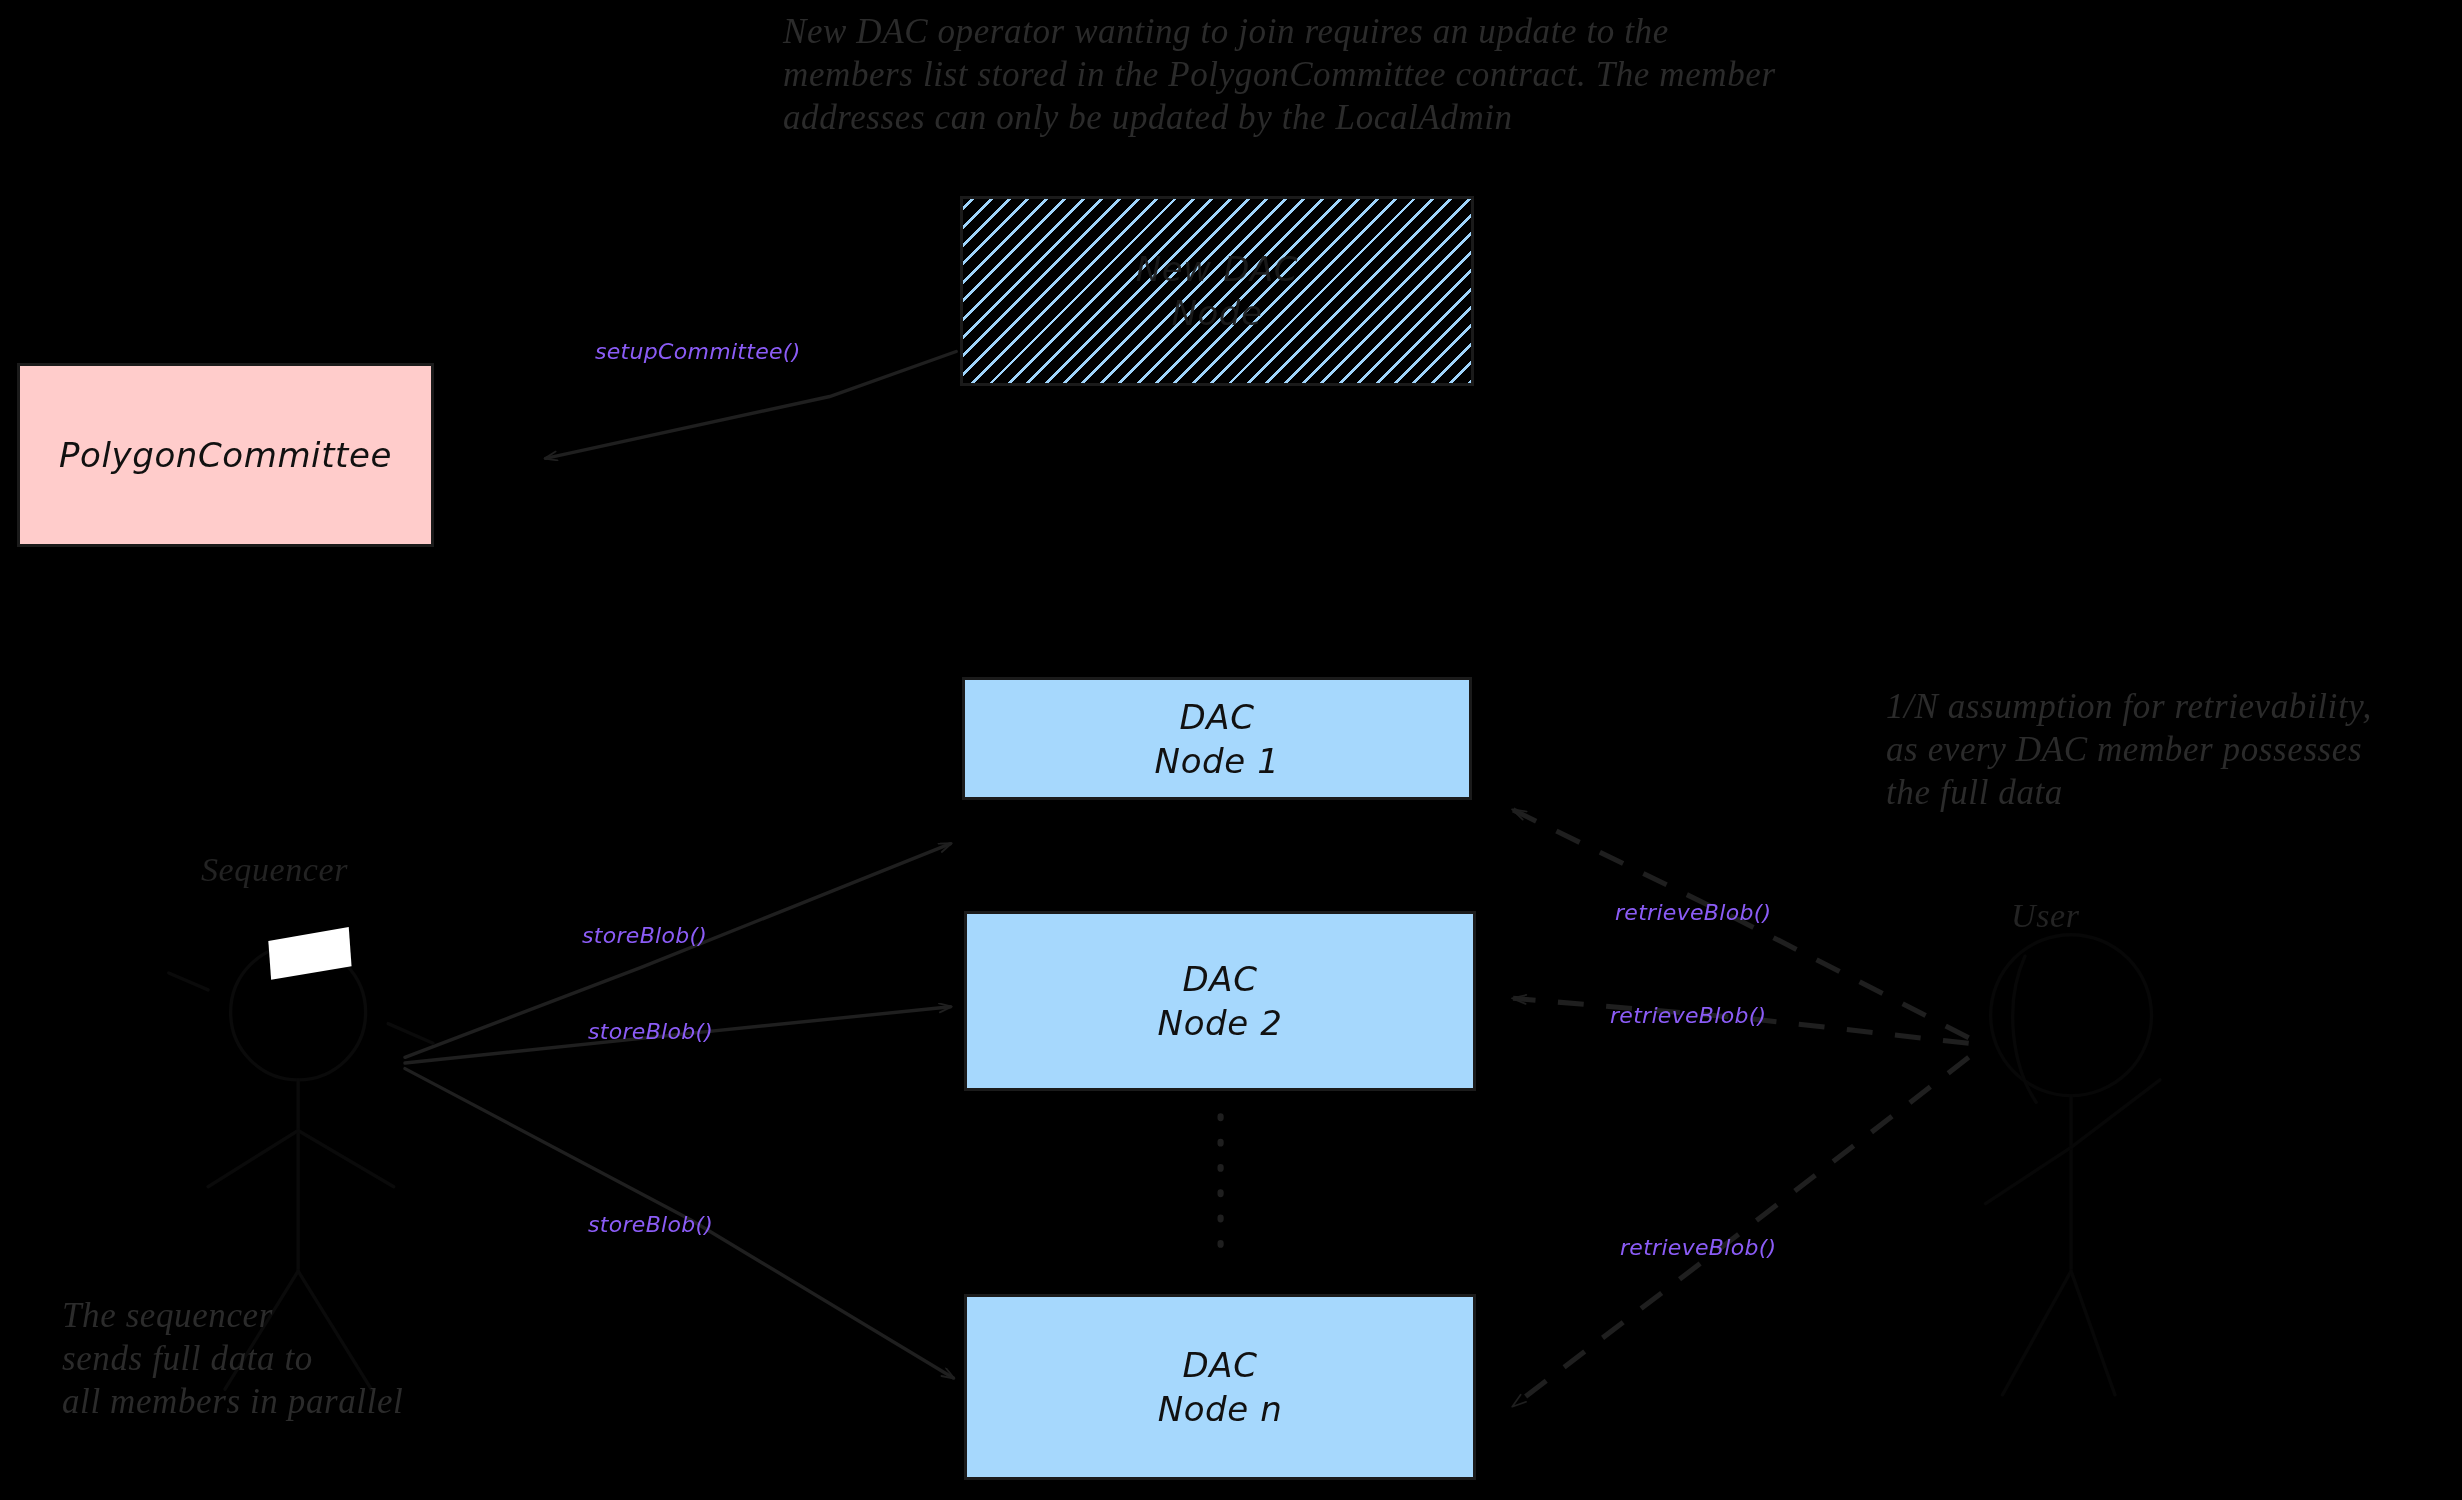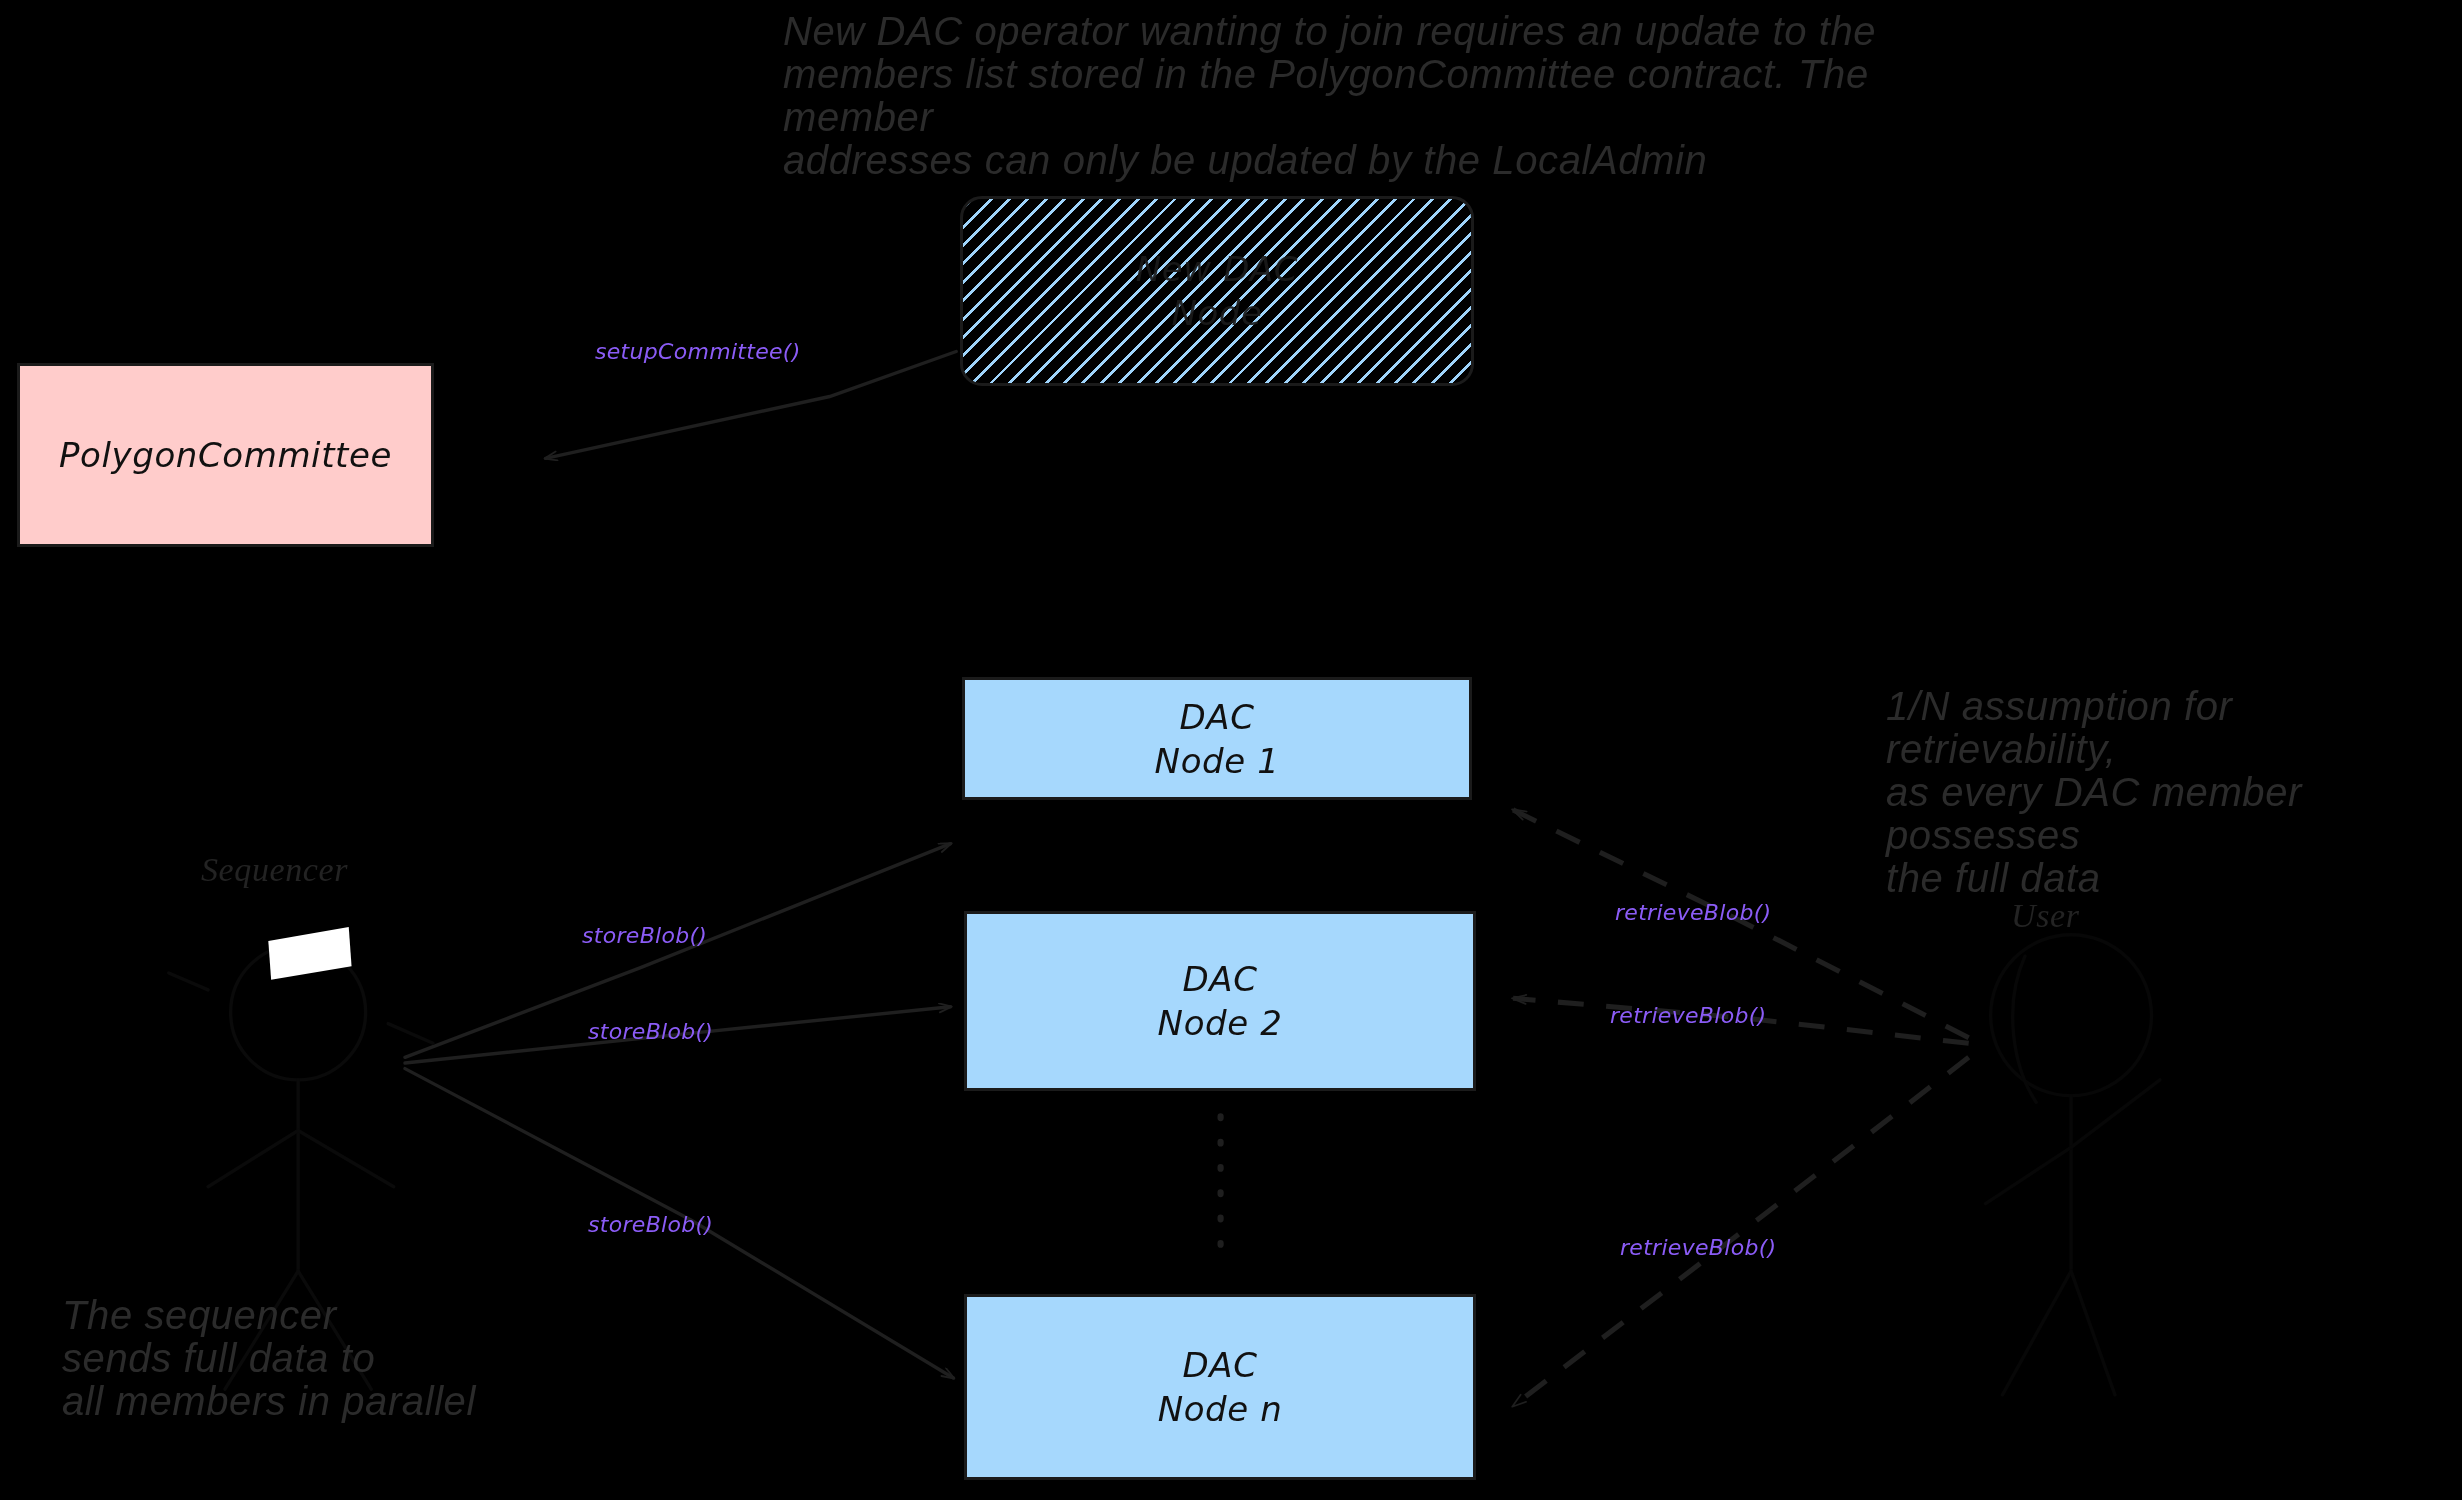--- a/index.html
+++ b/index.html
@@ -24,22 +24,22 @@
   svg.layer {
     position: absolute;
     left: 0; top: 0;
     width: 2462px;
     height: 1500px;
     overflow: visible;
   }
   .note {
     position: absolute;
     color: #2b2b2b;
-    font-family: Liberation Sans, sans-serif;
-    font-size: 40px;
+    font-family: Liberation Serif, serif;
+    font-size: 35px;
     line-height: 43px;
     letter-spacing: 0.6px;
     white-space: pre-line;
     font-style: italic;
   }
   .edge-label {
     position: absolute;
     color: #8b5cf6;
     font-family: "DejaVu Sans", sans-serif;
     font-size: 22px;
@@ -96,21 +96,20 @@
   }
   #box-new-dac-node {
     left: 960px; top: 196px;
     width: 514px; height: 190px;
     background-color: #000000;
     background-image: repeating-linear-gradient(
       -45deg,
       #9fd4fb 0px, #9fd4fb 2.8px,
       #000000 2.8px, #000000 13px
     );
-    border-radius: 22px;
   }
   #box-new-dac-node .box-text {
     color: #1b1b1b;
     opacity: 0.92;
   }
 </style>
 </head>
 <body>
 
 <div id="stage">

